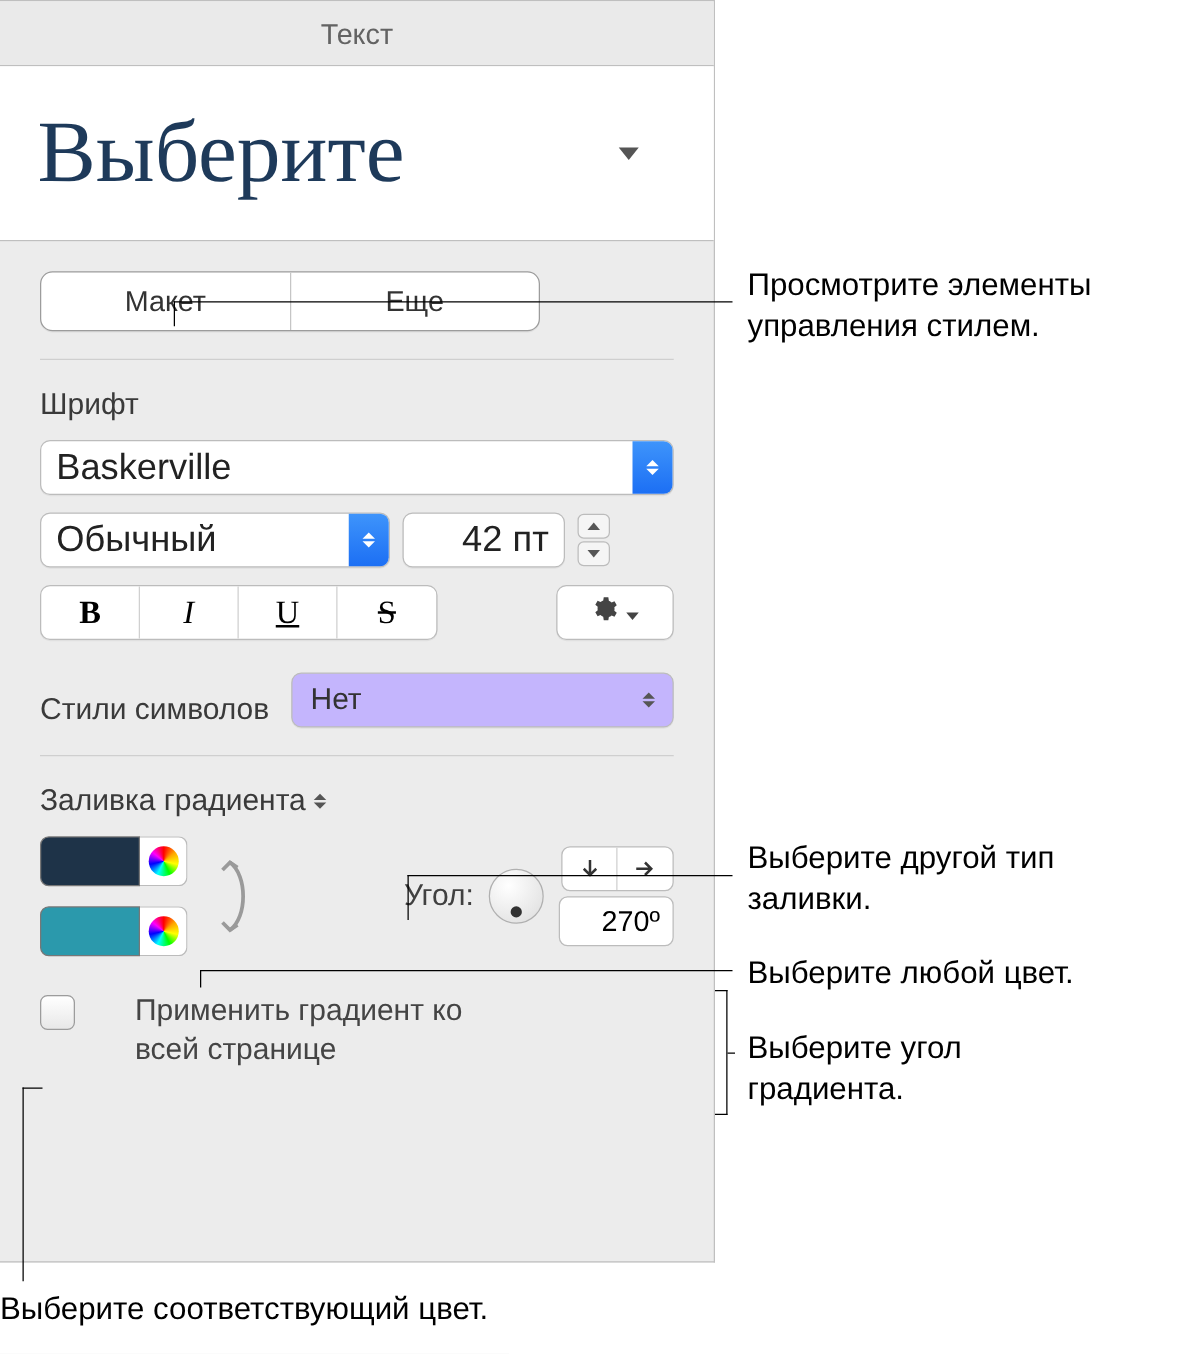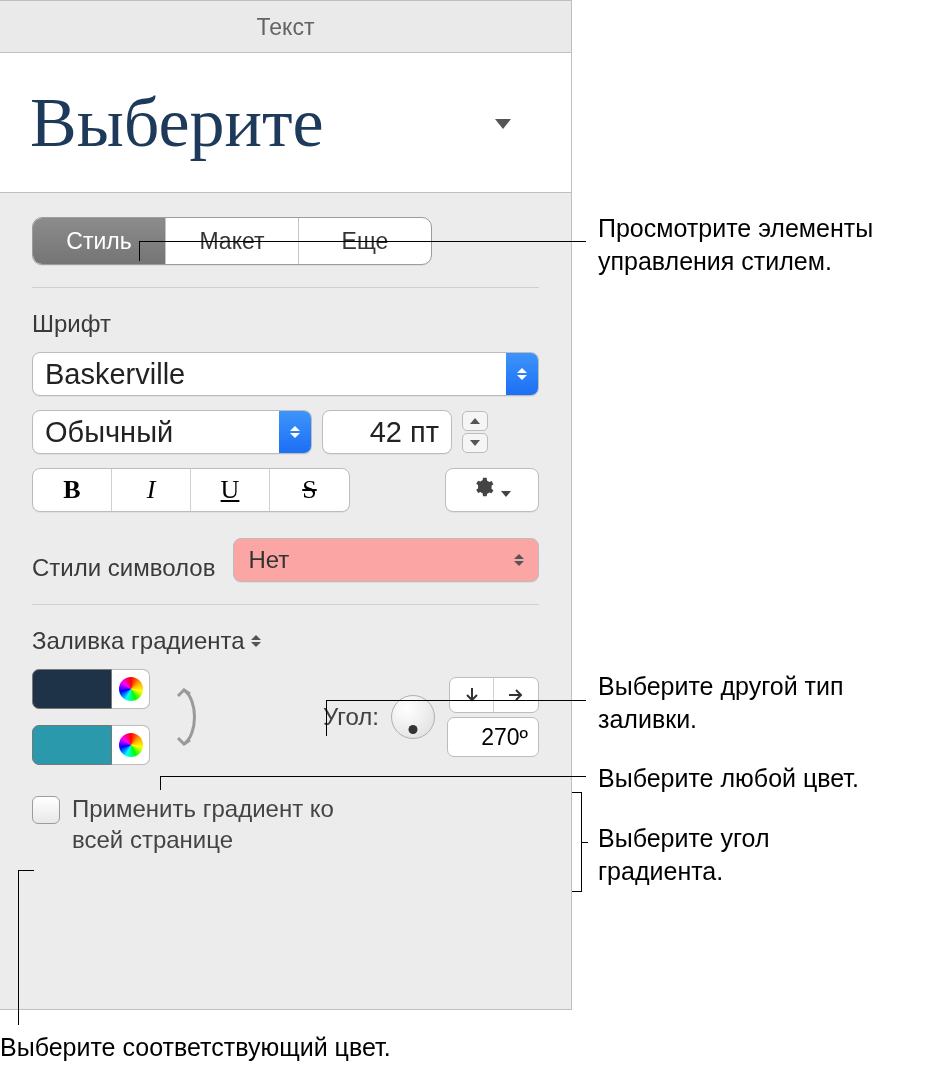--- a/index.html
+++ b/index.html
@@ -159,21 +159,21 @@
     border: 1px solid #bcbcbc; border-radius: 8px;
     background: #fff;
     display: flex; align-items: center; justify-content: center; gap: 6px;
     box-shadow: 0 1px 0 rgba(0,0,0,0.05);
   }
   .inline-row { display: flex; align-items: flex-end; gap: 18px; }
   .light-dropdown {
     height: 44px;
     border: 1px solid #bcbcbc;
     border-radius: 8px;
-    background: #fca5a5;
+    background: #c4b5fd;
     display: flex; align-items: center;
     padding: 0 14px;
     font-size: 24px; color: #333;
     box-shadow: 0 1px 0 rgba(0,0,0,0.05);
     flex: 1;
     gap: 8px;
   }
   .chev {
     margin-left: auto;
     display: flex; flex-direction: column; gap: 2px;
@@ -245,21 +245,21 @@
   }
   .angle-col { display: flex; flex-direction: column; align-items: flex-end; gap: 4px; }
   .checkbox-row { display: flex; gap: 12px; margin-top: 28px; align-items: flex-start; }
   .checkbox {
     width: 28px; height: 28px;
     border: 1px solid #9c9c9c;
     border-radius: 6px;
     background: linear-gradient(#fff, #e8e8e8);
     flex-shrink: 0; margin-top: 3px;
   }
-  .checkbox-label { font-size: 24px; color: #444; line-height: 1.3; }
+  .checkbox-label { font-size: 24px; color: #444; line-height: 1.3; margin-left: 36px; }
 
   
   .callout {
     position: absolute;
     font-size: 25px;
     color: #000;
     line-height: 1.3;
   }
   .leader {
     position: absolute;
@@ -293,21 +293,20 @@
     <div class="style-preview-title">Выберите</div>
     <span class="style-dropdown-arrow">
       <svg width="20" height="14" viewBox="0 0 20 14">
           <polygon points="2,2 18,2 10,12" fill="#555"></polygon>
         </svg>
     </span>
   </div>
 
   <div class="content">
     <div class="seg-control">
-      <div class="seg-item active">Стиль</div>
       <div class="seg-item">Макет</div>
       <div class="seg-item">Еще</div>
     </div>
 
     <div class="divider"></div>
 
     <div class="section-label">Шрифт</div>
 
     <div class="dropdown" style="width:100%;">
       <span>Baskerville</span>

